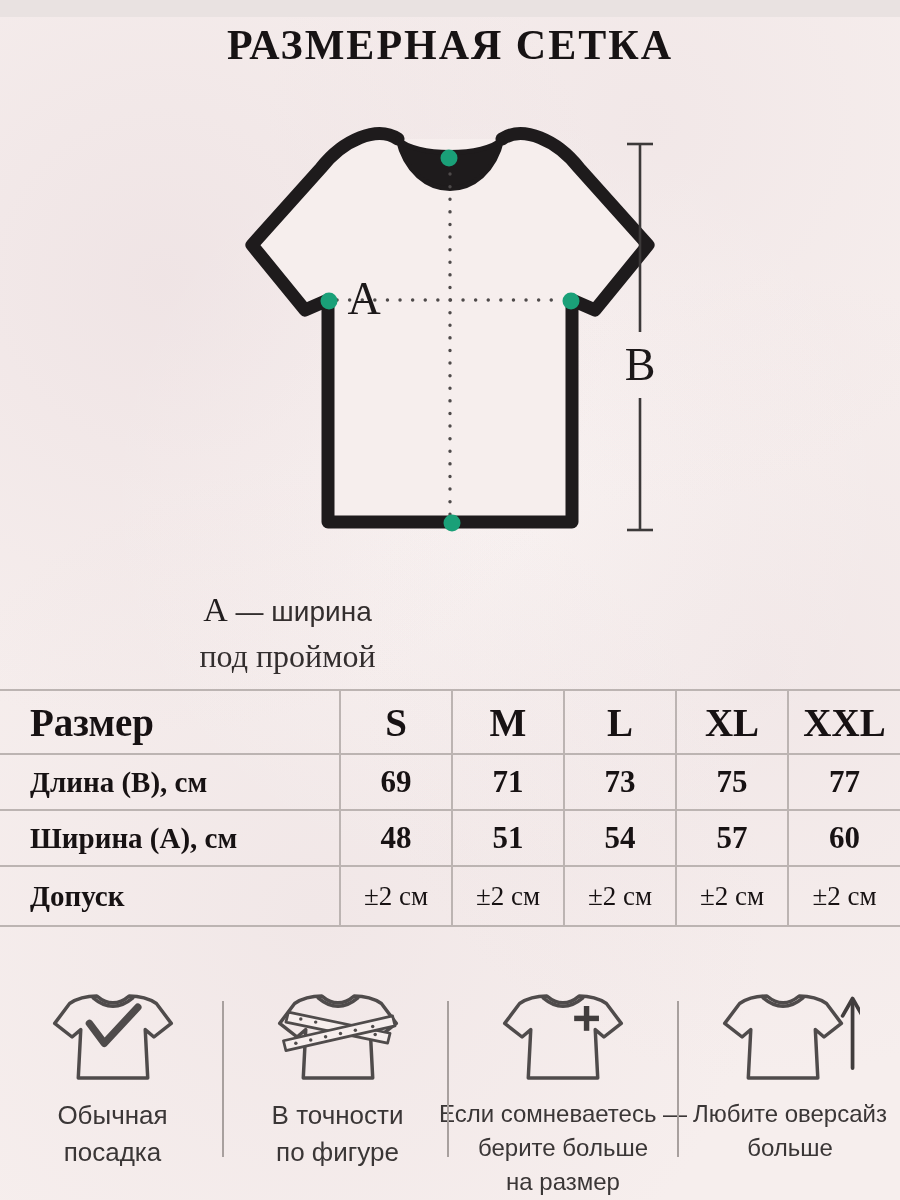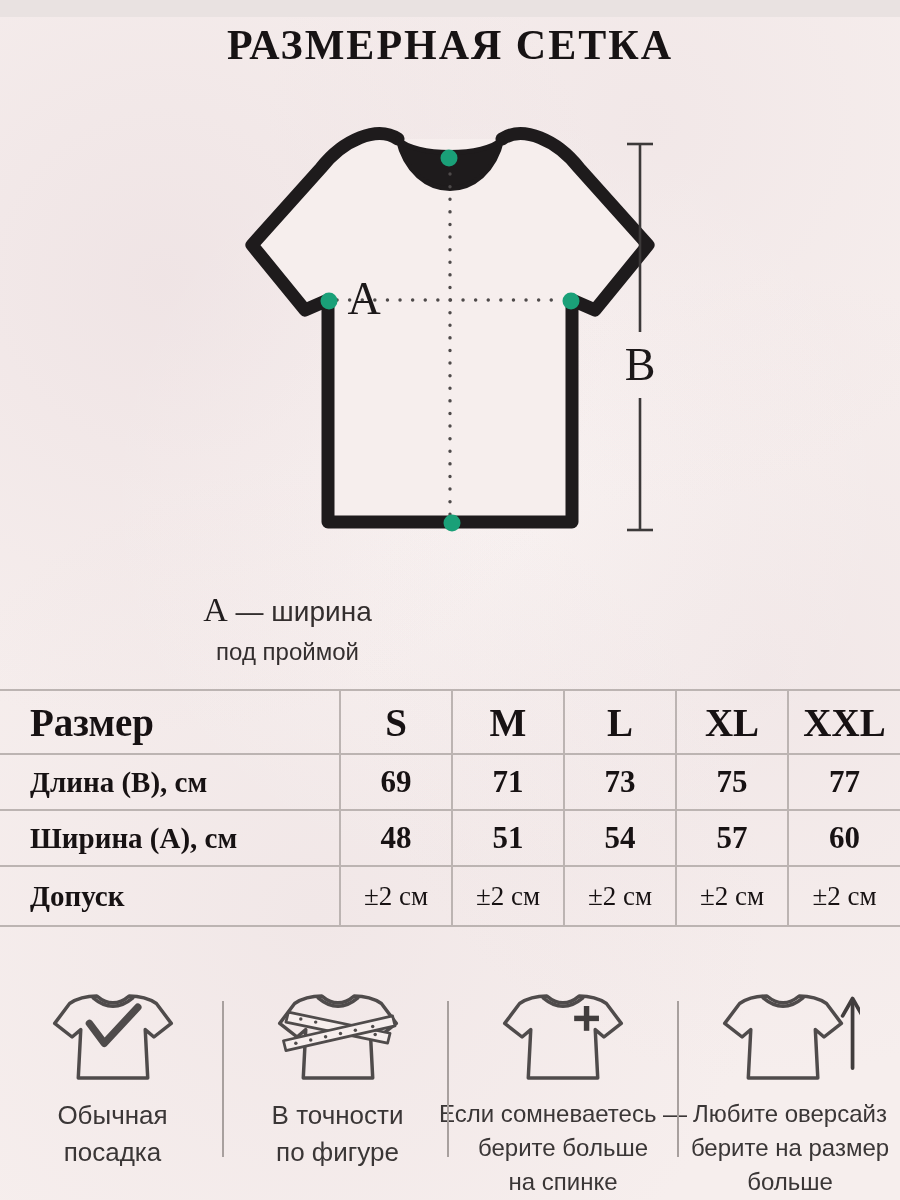--- a/index.html
+++ b/index.html
@@ -30,21 +30,21 @@
   
   .diagram { position:absolute; left:225px; top:95px; }
 
   
   .legend-a { position:absolute; left:160px; top:576px; width:255px; text-align:center; }
   .legend-b { position:absolute; left:480px; top:576px; width:340px; text-align:center; }
   .legend-line { font-size:28px; color:#332e2e; line-height:34px; }
   .legend-line .letter {
     font-family:"Liberation Serif", serif; font-size:34px; color:#211d1e;
   }
-  .legend-line2 { font-size:24px; color:#332e2e; margin-top:9px; }
+  .legend-line2 { font-size:32px; color:#332e2e; margin-top:9px;font-family:Liberation Serif, serif; }
 
   
   .size-table {
     position:absolute; top:672px; left:0; width:900px;
     border-collapse:collapse; table-layout:fixed;
     font-family:"Liberation Serif", serif; color:#171213;
   }
   .size-table td { border-top:2px solid #bcb4b2; vertical-align:middle; }
   .size-table tr.last td { border-bottom:2px solid #bcb4b2; }
   .size-table td + td { border-left:2px solid #bcb4b2; text-align:center; }
@@ -193,36 +193,35 @@
         <path d="M 37 4 C 29 4 21 6 15 10 L 3 26 L 17 37 L 24 31 L 22 70 L 78 70 L 76 31 L 83 37 L 97 26 L 85 10 C 79 6 71 4 63 4 Q 50 15 37 4 Z"></path>
         <path d="M 34 5.5 Q 50 19 66 5.5"></path>
         <g stroke="#413d3d" stroke-width="4.4" stroke-linecap="butt">
           <path d="M 69 12 V 32"></path>
             <path d="M 59 22 H 79"></path>
         </g>
       </svg>
     </div>
     <div class="cap-line">Если сомневаетесь —</div>
     <div class="cap-line">берите больше</div>
-    <div class="cap-line">на спинке</div>
+    <div class="cap-line">на размер</div>
   </div>
 
   <div class="fit-item fit-item--sm" style="left:685px;width:210px;">
     <div class="icon-wrap">
       <svg width="139" height="92" viewBox="0 0 112 74" fill="none" stroke="#4f4b4b" stroke-width="2.8" stroke-linejoin="round" stroke-linecap="round">
         <path d="M 37 4 C 29 4 21 6 15 10 L 3 26 L 17 37 L 24 31 L 22 70 L 78 70 L 76 31 L 83 37 L 97 26 L 85 10 C 79 6 71 4 63 4 Q 50 15 37 4 Z"></path>
         <path d="M 34 5.5 Q 50 19 66 5.5"></path>
         <g stroke="#413d3d" stroke-width="3">
           <path d="M 106 62 V 9"></path>
             <path d="M 98 20 L 106 6 L 114 20"></path>
         </g>
       </svg>
     </div>
     <div class="cap-line">Любите оверсайз</div>
-    <div class="cap-line">берите на размер</div>
     <div class="cap-line">больше</div>
   </div>
 
   <div class="divider div-1"></div>
   <div class="divider div-2"></div>
   <div class="divider div-3"></div>
 
 </div>
 
 </body></html>

